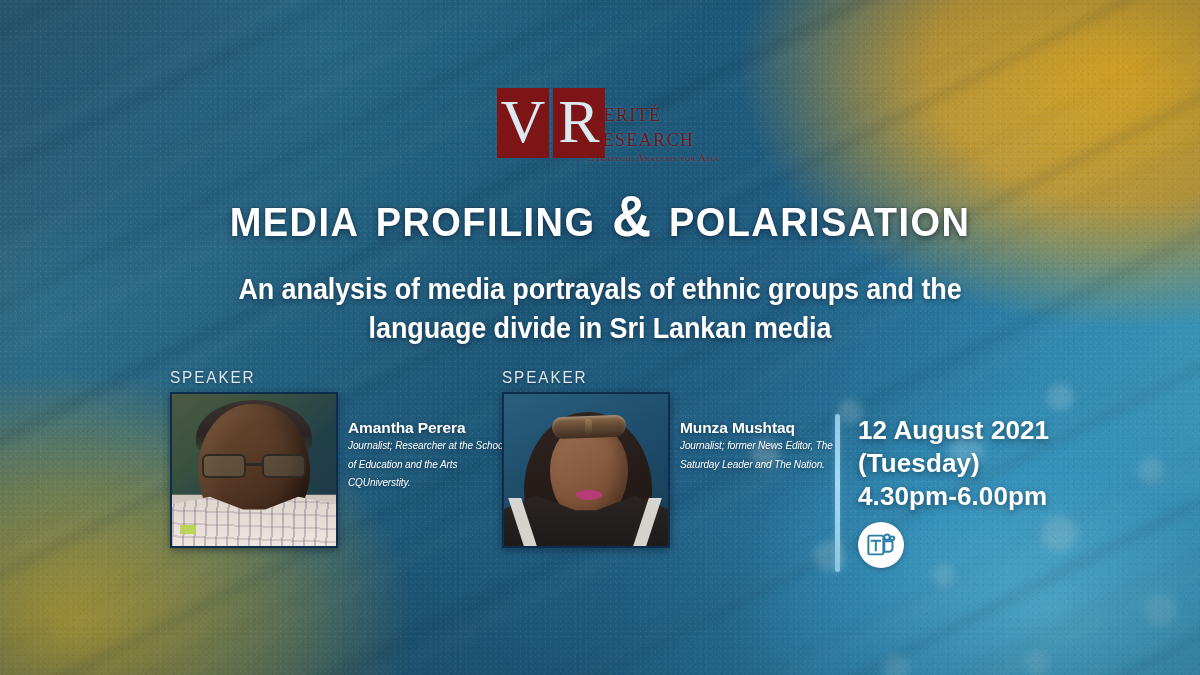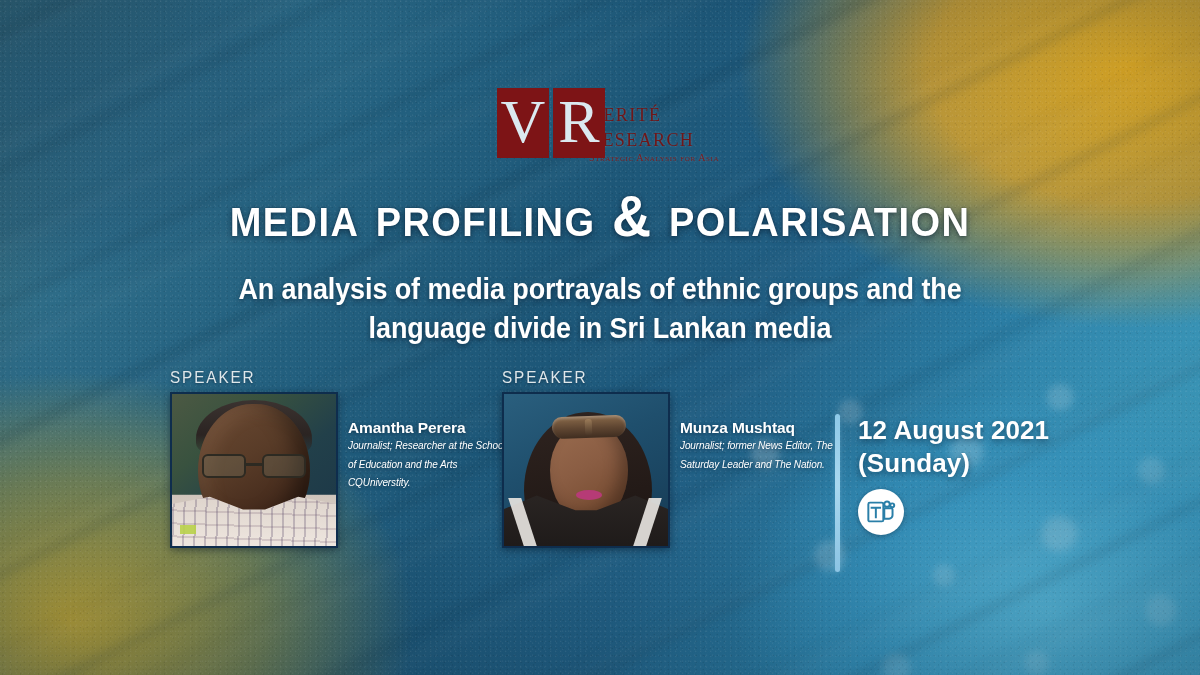--- a/index.html
+++ b/index.html
@@ -480,21 +480,22 @@
           <div class="speaker-name">Munza Mushtaq</div>
           <div class="speaker-bio">Journalist; former News Editor, The Saturday Leader and The Nation.</div>
         </div>
       </div>
     </div>
 
     <div class="date-block">
       <div class="date-rule"></div>
       <div class="date-text">
         <div>12 August 2021</div>
-        <div>(Sunday)</div>
+        <div>(Tuesday)</div>
+        <div>4.30pm-6.00pm</div>
 
         <div class="teams-icon">
           <svg width="30" height="30" viewBox="0 0 32 32">
 
             <rect x="2.5" y="6" width="16" height="20" rx="1.6" fill="none" stroke="#2a7fa8" stroke-width="2.1"></rect>
             <path d="M6 11.5 H15 M10.5 11.5 V21.5" stroke="#2a7fa8" stroke-width="2.1" fill="none" stroke-linecap="square"></path>
 
             <path d="M19.5 12 h7.5 a1.3 1.3 0 0 1 1.3 1.3 v6.2 a3.6 3.6 0 0 1 -3.6 3.6 h-5.2 z" fill="none" stroke="#2a7fa8" stroke-width="2.1" stroke-linejoin="round"></path>
 
             <circle cx="22.4" cy="7.6" r="2.9" fill="none" stroke="#2a7fa8" stroke-width="2.1"></circle>

